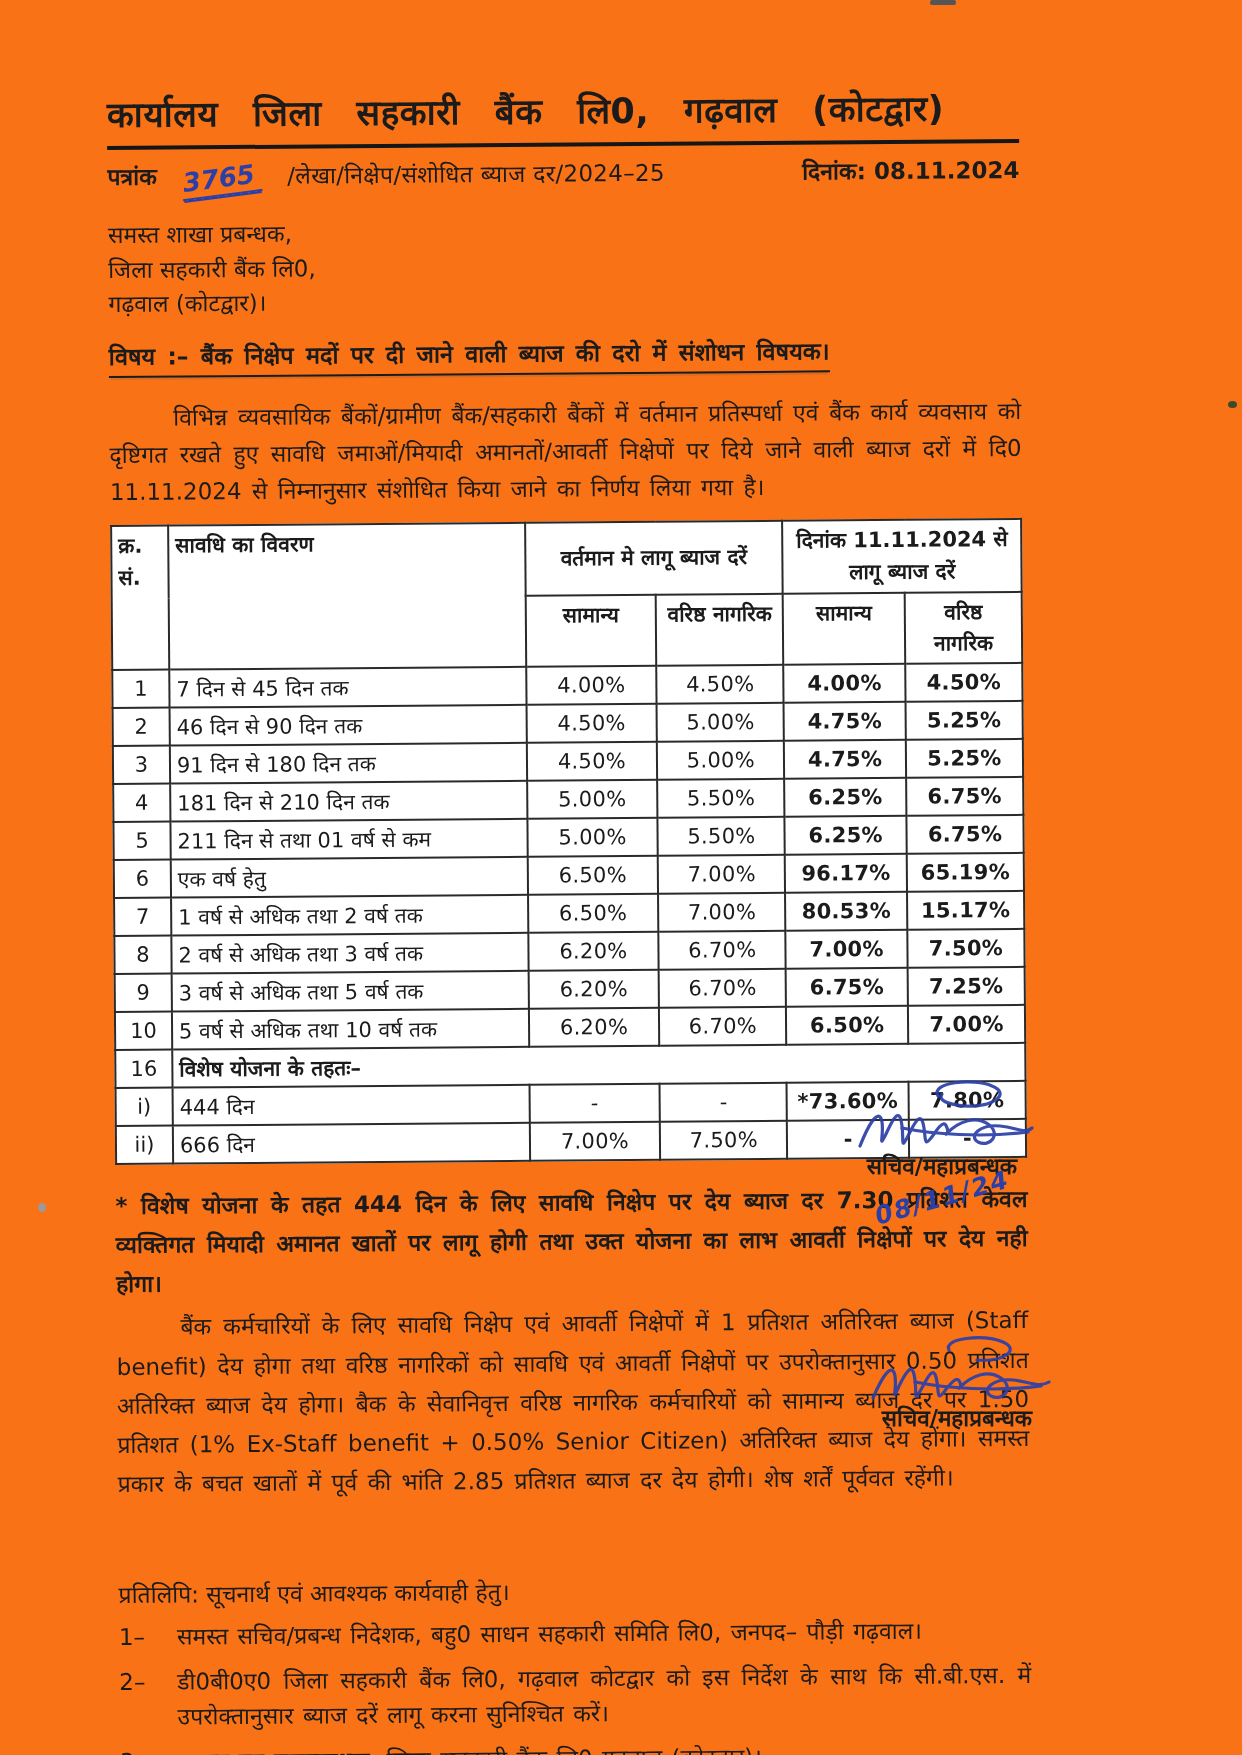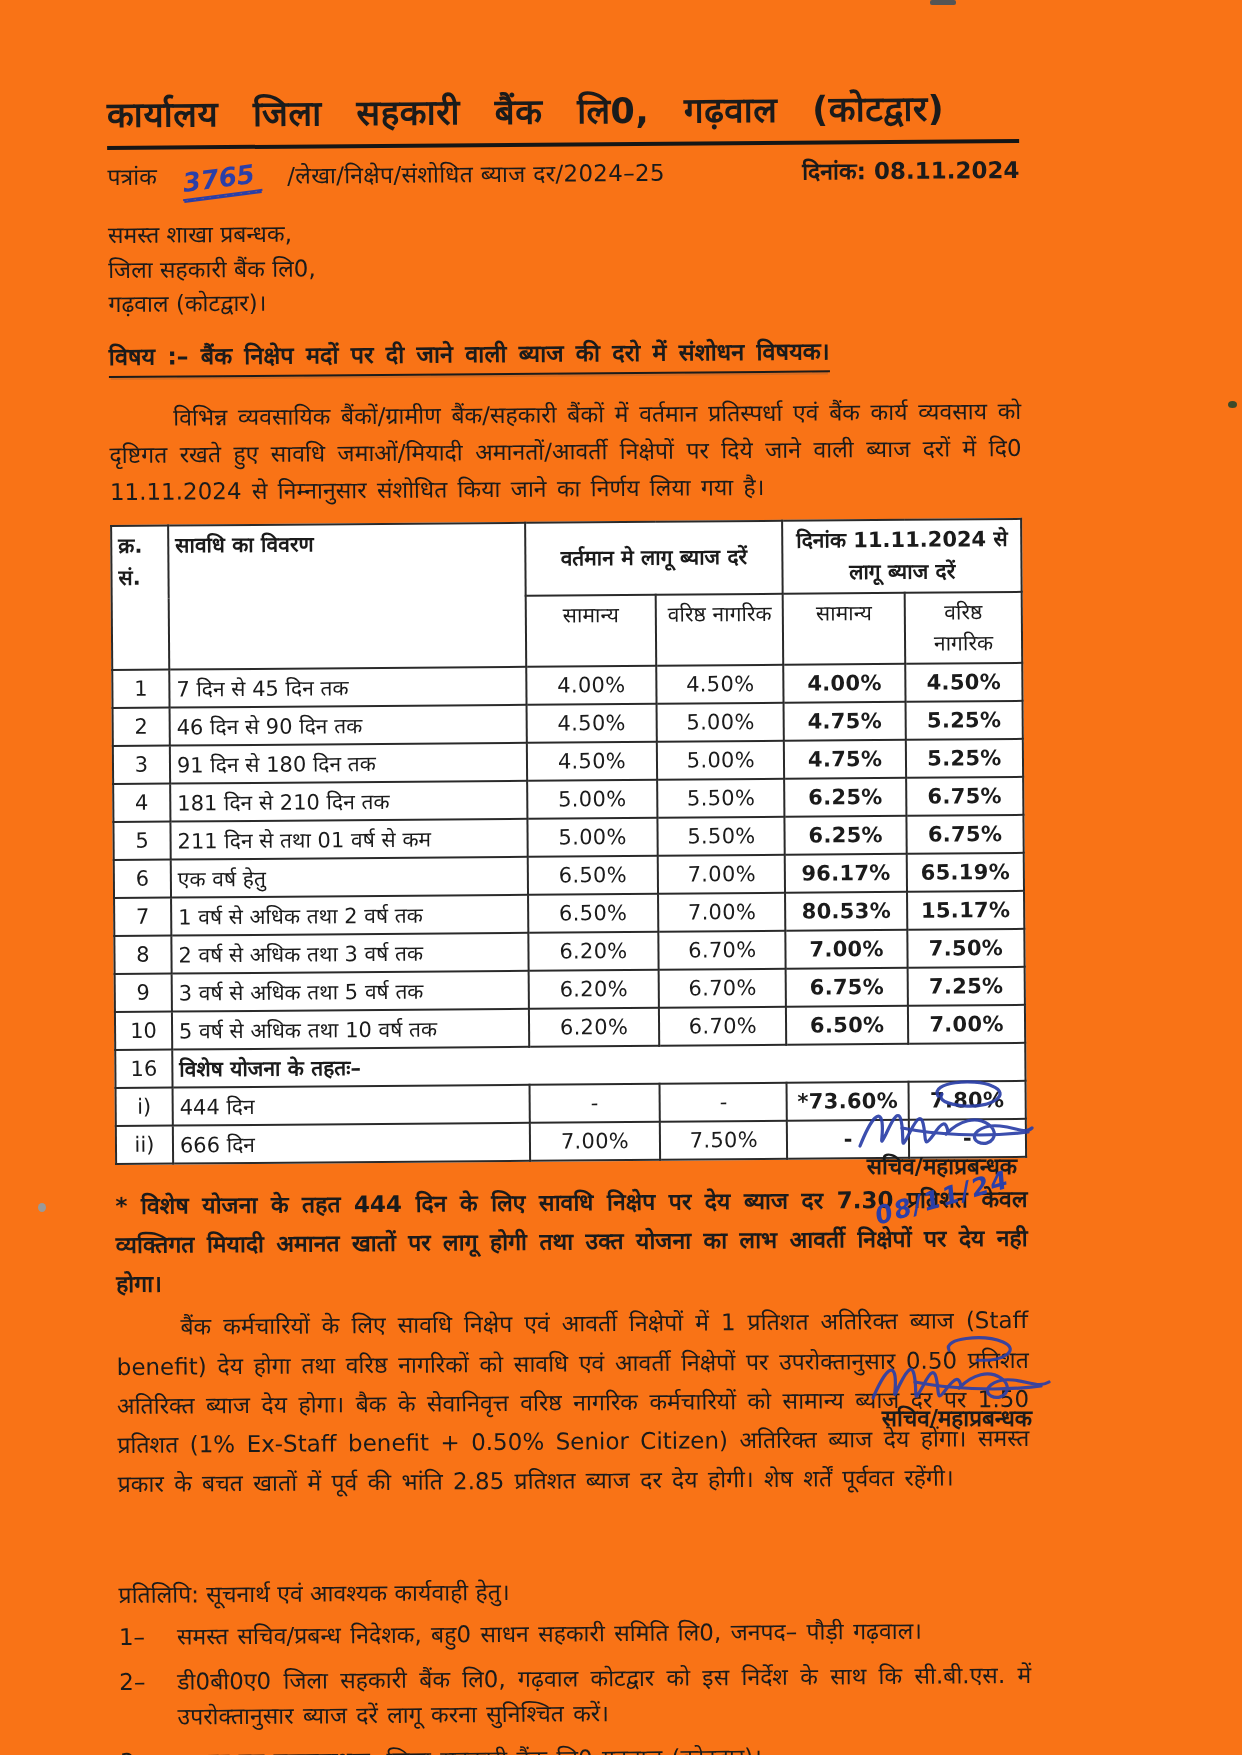--- a/index.html
+++ b/index.html
@@ -28,21 +28,21 @@
     font-size:35px;font-weight:700;
     letter-spacing:0.5px;word-spacing:22px;
     white-space:nowrap;
     border-bottom:4px solid #161616;
     padding-bottom:9px;
   }
   .ref-row{
     display:flex;align-items:baseline;
     margin-top:10px;font-size:23px;
   }
-  .ref-label{font-weight:400;}
+  .ref-label{font-weight:700;}
   .hand-number{
     color:#2b3fa8;
     font-style:italic;font-weight:600;font-size:26px;
     margin:0 26px 0 24px;
     transform:rotate(-7deg) translateY(3px);
     display:inline-block;
     border-bottom:2px solid #2b3fa8;
     box-shadow:0 3px 0 -1px #2b3fa8;
     padding:0 6px 1px 2px;
   }
@@ -74,21 +74,21 @@
     background:#fff;
   }
   table.rates th,table.rates td{
     border:2.4px solid #2a2a2a;
     padding:4px 6px;
     font-size:21px;
   }
   th.h-sn{width:44px;text-align:left;vertical-align:top;font-weight:600;white-space:pre-line;line-height:1.5;}
   th.h-desc{width:362px;text-align:left;vertical-align:top;font-weight:600;padding-left:10px;}
   th.h-group{font-weight:600;font-size:22px;line-height:1.5;padding:6px 8px;}
-  th.h-sub{font-weight:400;font-size:21px;line-height:1.45;vertical-align:top;padding:6px 4px;}
+  th.h-sub{font-weight:700;font-size:21px;line-height:1.45;vertical-align:top;padding:6px 4px;}
   td.c-sn{text-align:center;width:44px;font-family:"DejaVu Sans",sans-serif;}
   td.c-desc{text-align:left;padding-left:10px;width:362px;}
   td.c-rate{text-align:center;font-size:20px;letter-spacing:0.3px;}
   td.c-rate.new{font-weight:700;}
   td.span-desc{font-weight:700;}
   col.c1{width:46px}col.c2{width:362px}col.c3{width:134px}col.c4{width:130px}col.c5{width:122px}col.c6{width:118px}
   
   .note{
     font-size:23px;line-height:1.7;text-align:justify;word-spacing:3px;
     margin:0;

